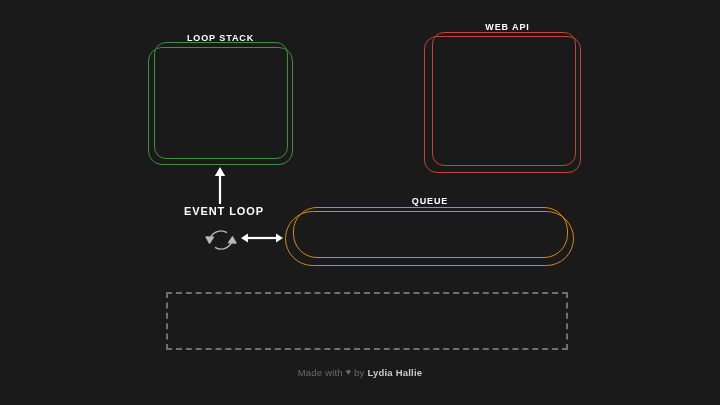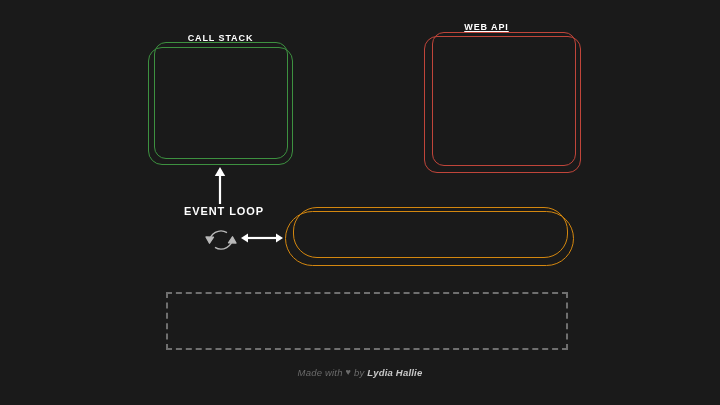--- a/index.html
+++ b/index.html
@@ -59,21 +59,21 @@
     left: 148px; top: 47px; width: 145px; height: 118px;
     color: #3d9140;
     border-radius: 14px;
   }
   #callstack-box .inner {
     left: 6px; top: -5px; right: 5px; bottom: 6px;
     border-radius: 12px;
   }
 
   
-  #webapi-title { left: 408px; top: 22px; width: 157px; text-decoration: underline; }
+  #webapi-title { left: 429px; top: 22px; width: 157px; }
   #webapi-box {
     left: 424px; top: 36px; width: 157px; height: 137px;
     color: #c0453a;
     border-radius: 13px;
   }
   #webapi-box .inner {
     left: 8px; top: -4px; right: 5px; bottom: 7px;
     border-radius: 12px;
   }
 
@@ -130,43 +130,43 @@
   
   #footer {
     position: absolute;
     left: 0; top: 366px;
     width: 720px;
     text-align: center;
     font-size: 9.5px;
     color: #6b6b6b;
     letter-spacing: 0.2px;
     white-space: nowrap;
-    font-style: italic;
   }
   #footer .heart { color: #6b6b6b; font-size: 9px; }
   #footer .author { color: #c9c9c9; font-weight: bold; }
   #footer span { display: inline-block; vertical-align: middle; }
 </style>
 </head>
 <body>
 
 <div id="stage">
 
-  <div class="panel-title" id="callstack-title">CALL STACK</div>
+  <div class="panel-title" id="callstack-title">LOOP STACK</div>
   <div class="panel" id="callstack-box">
     <div class="outer"></div>
     <div class="inner"></div>
   </div>
 
   <div class="panel-title" id="webapi-title">WEB API</div>
   <div class="panel" id="webapi-box">
     <div class="outer"></div>
     <div class="inner"></div>
   </div>
 
+  <div class="panel-title" id="queue-title">QUEUE</div>
   <div class="panel" id="queue-box">
     <div class="outer"></div>
     <div class="inner"></div>
   </div>
 
   <div id="output-box"></div>
 
   <div id="eventloop-title">EVENT LOOP</div>
 
   <div id="eventloop-icon">

